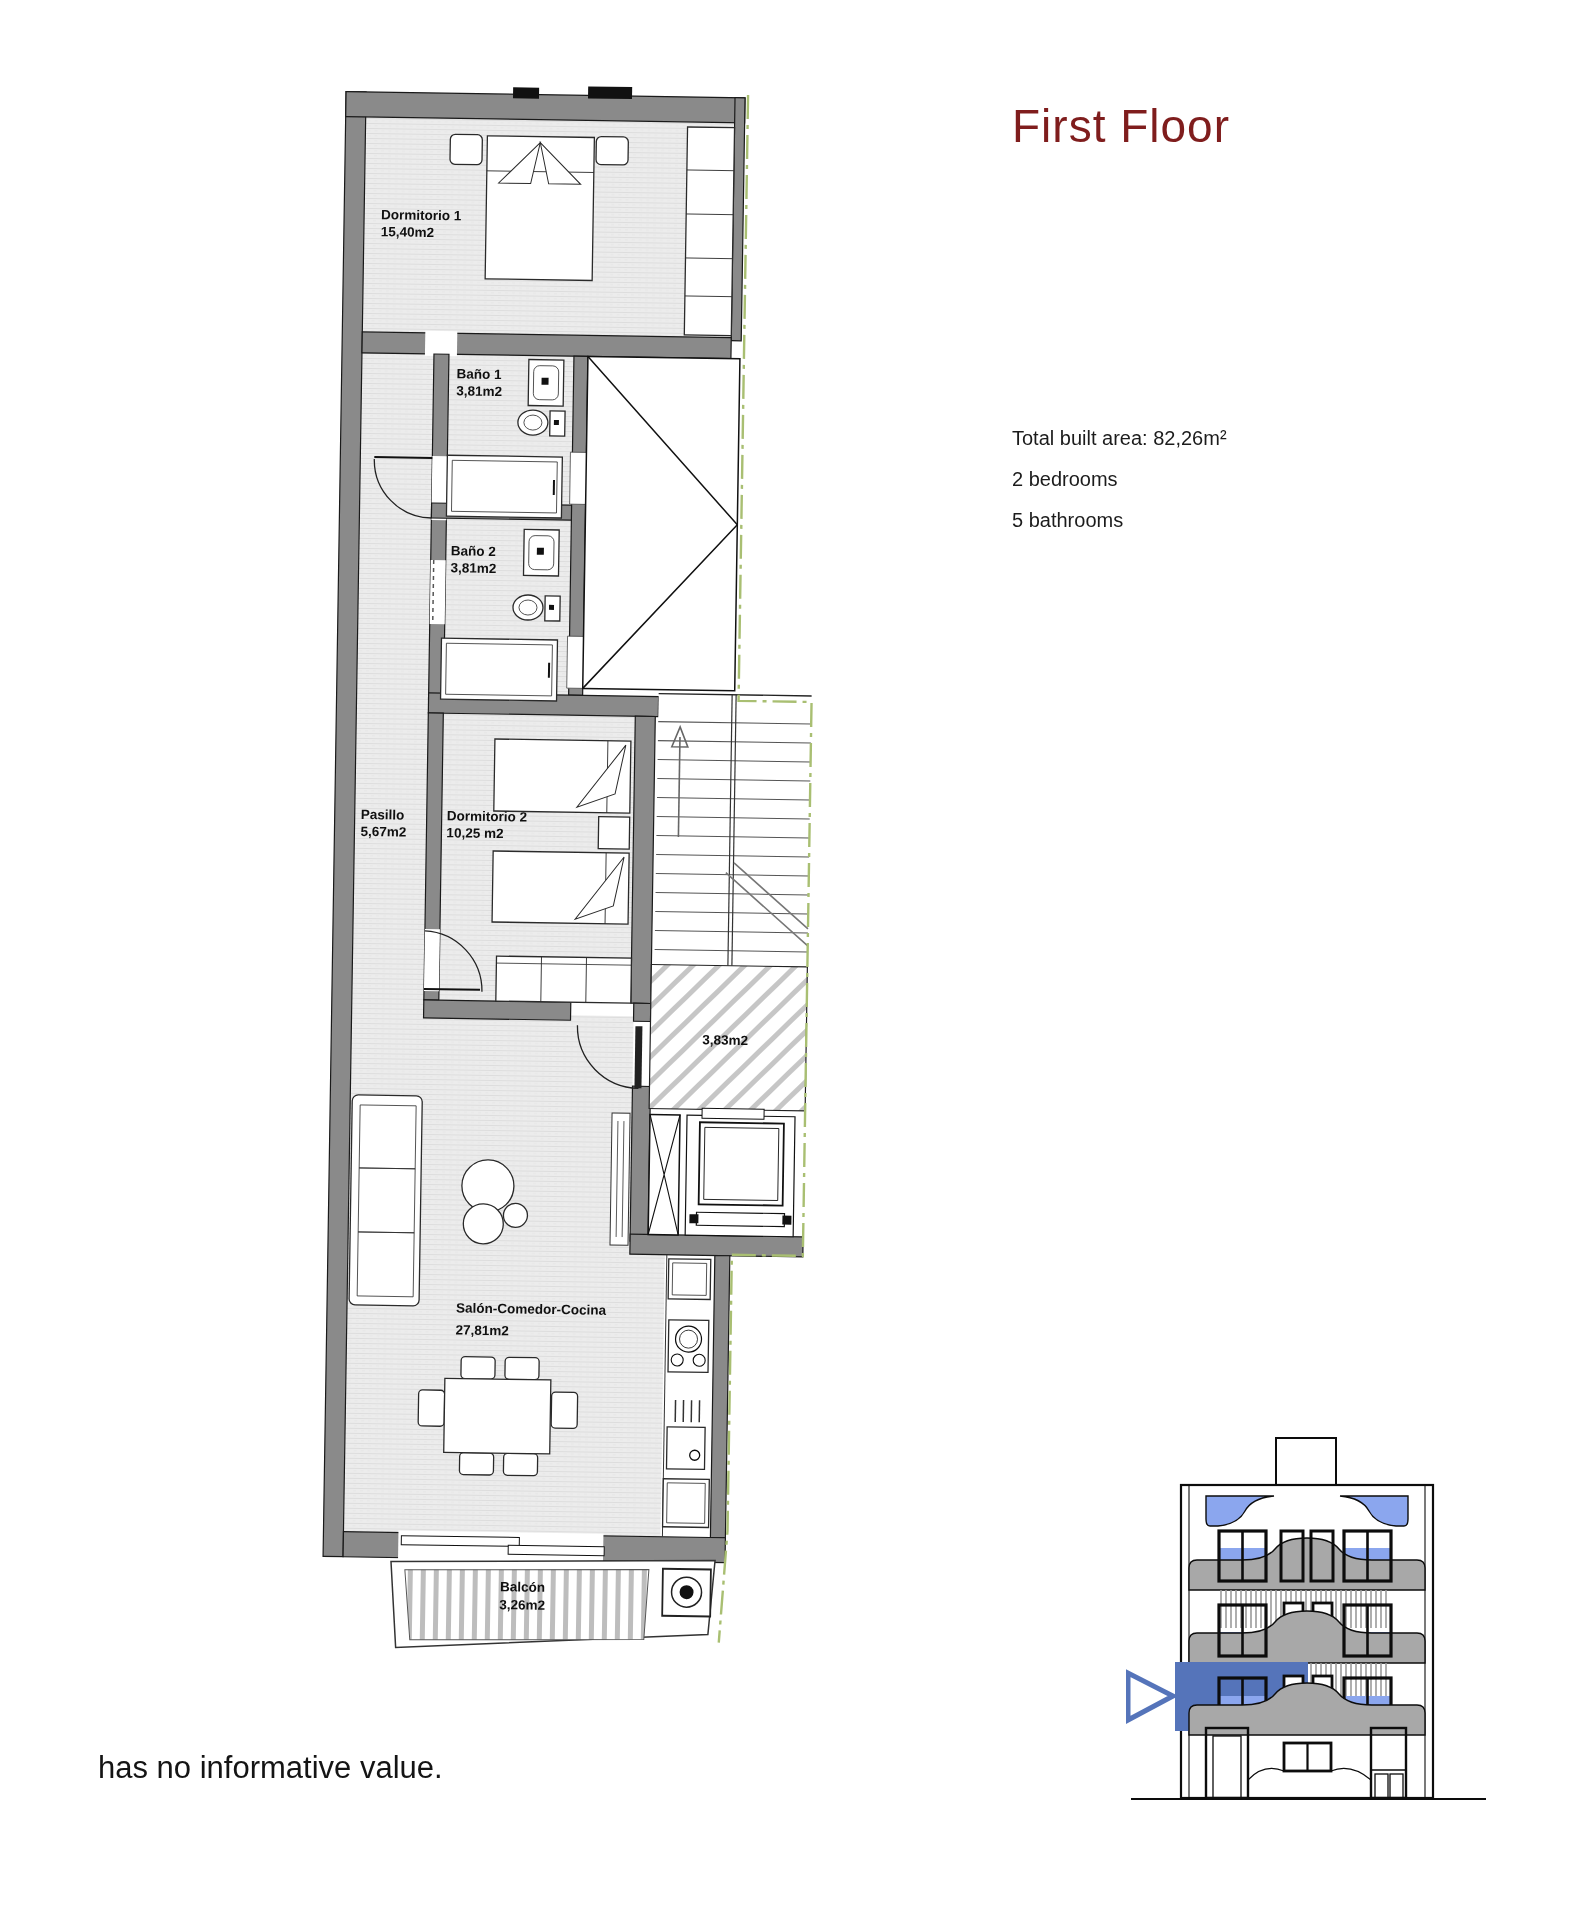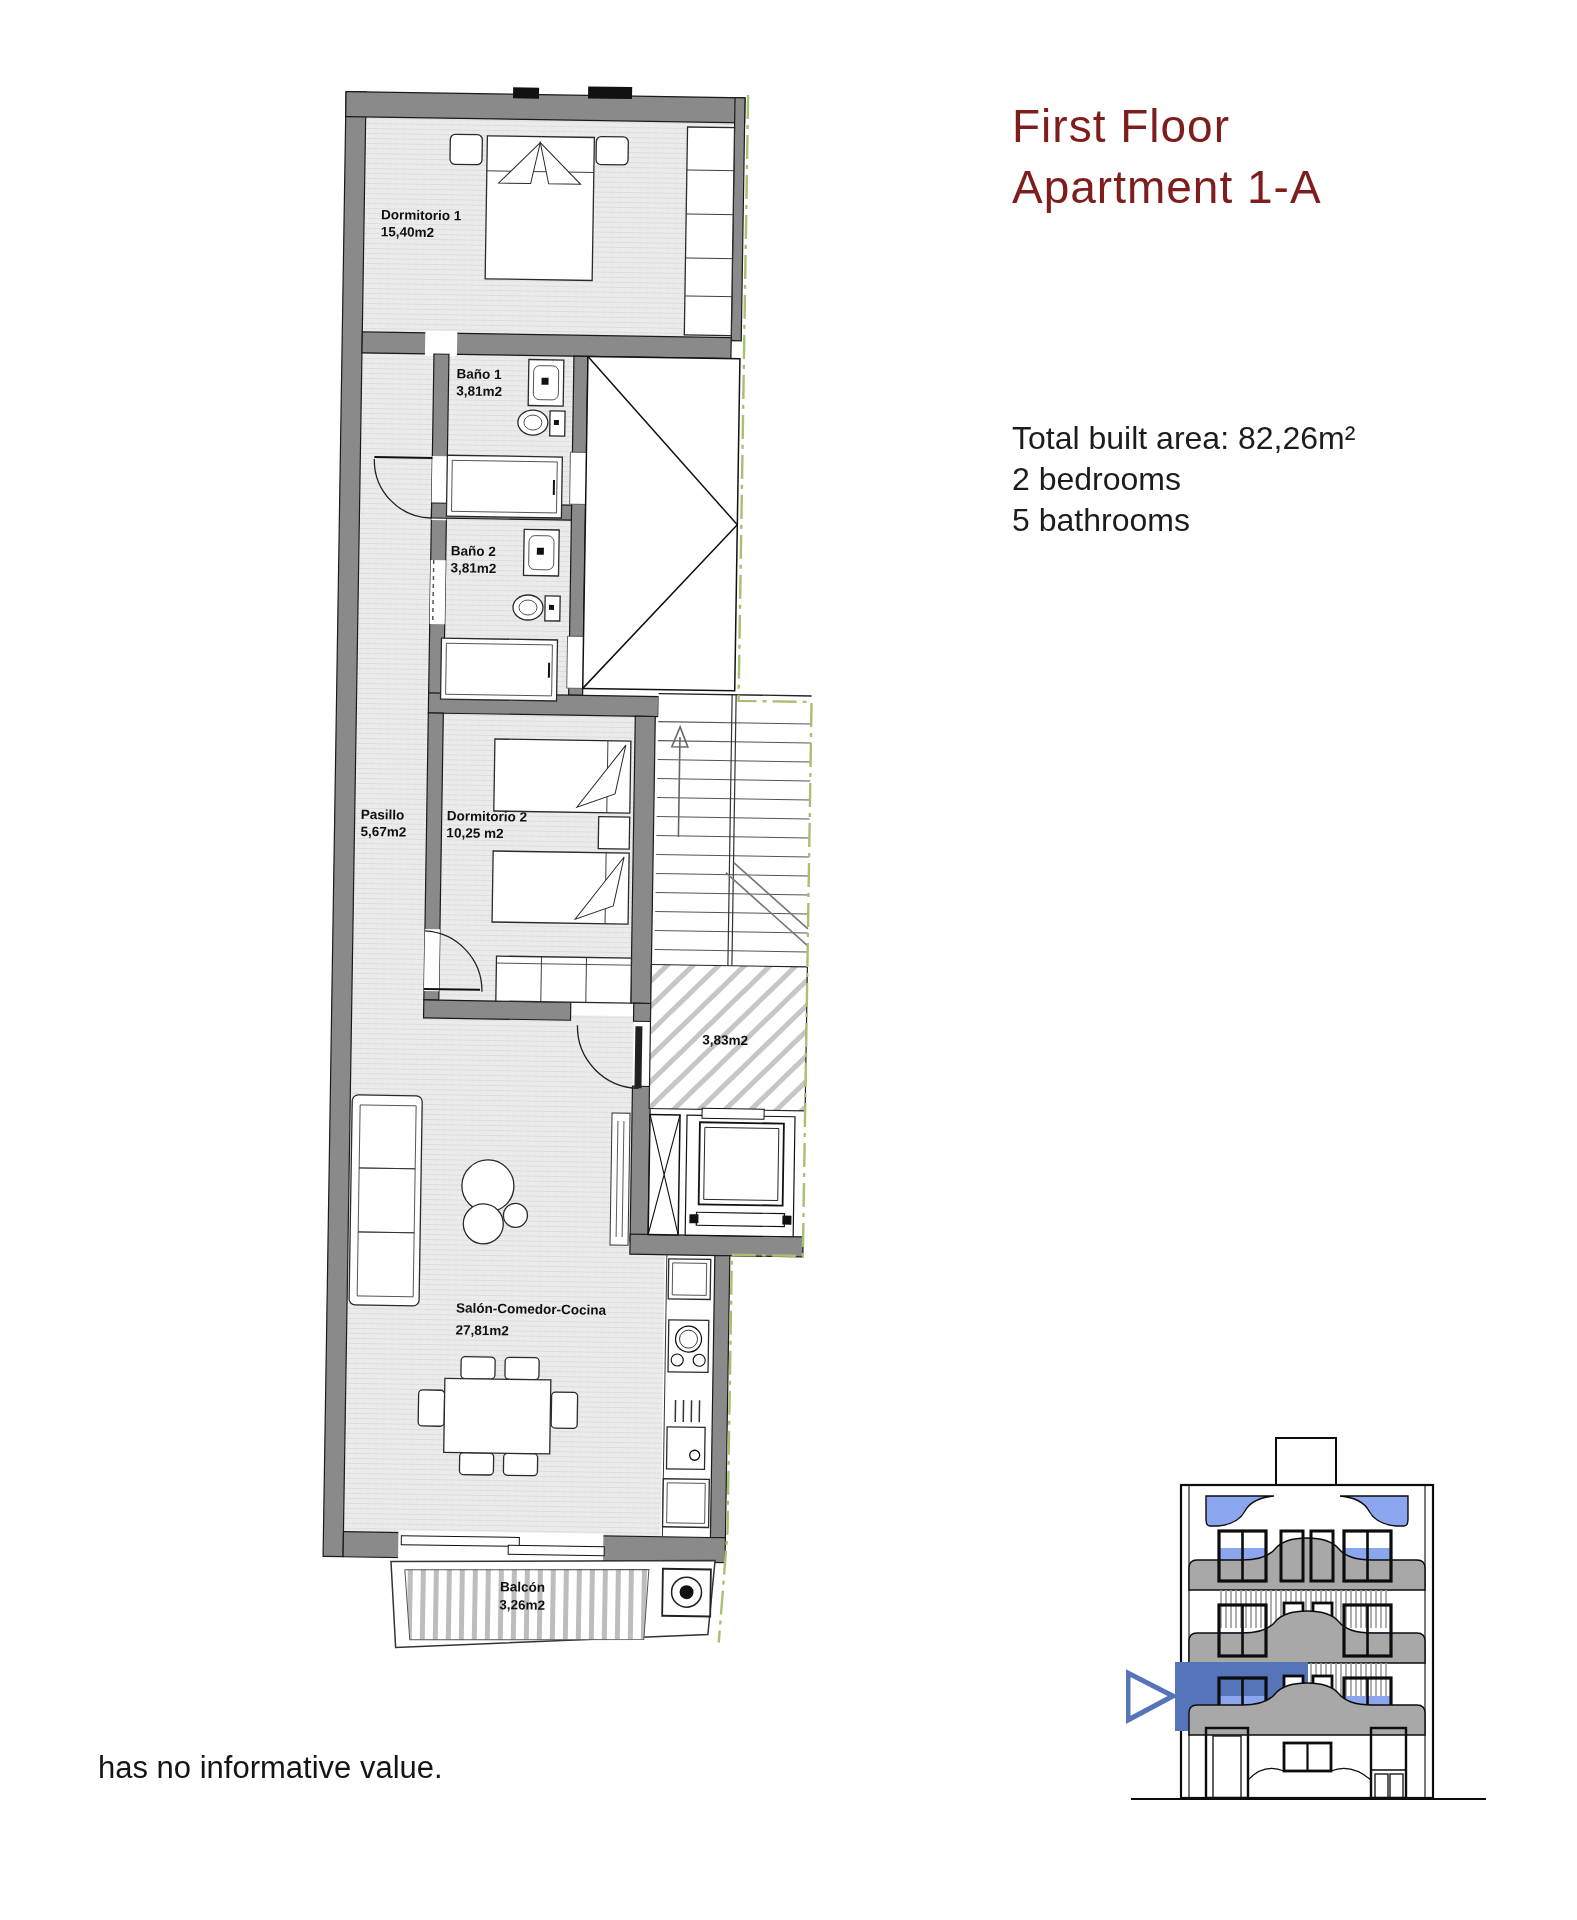--- a/index.html
+++ b/index.html
@@ -1,21 +1,21 @@
 <!DOCTYPE html>
 <html><head>
 <meta charset="utf-8">
 <style>
   html,body{margin:0;padding:0;}
   body{width:1577px;height:1920px;background:#ffffff;position:relative;overflow:hidden;
        font-family:"Liberation Sans",sans-serif;color:#1b1b1b;}
   .page{position:absolute;inset:0;}
   .title-block{position:absolute;left:1012px;top:96px;font-size:46px;line-height:61px;
        letter-spacing:1px;color:#7f1d1d;font-weight:400;}
-  .details-block{position:absolute;left:1012px;top:418px;font-size:32px;line-height:41px;color:#1c1c1c;}
+  .details-block{position:absolute;left:1012px;top:418px;font-size:20px;line-height:41px;color:#1c1c1c;}
   .disclaimer{position:absolute;left:98px;top:1746px;font-size:31px;line-height:43px;color:#141414;}
   .plan-wrap{position:absolute;left:288px;top:76px;width:560px;height:1600px;
        transform:rotate(0.9deg);transform-origin:20px 20px;}
   .elev-wrap{position:absolute;left:1126px;top:1418px;width:380px;height:420px;}
   svg{display:block;}
   .rl{font-family:"Liberation Sans",sans-serif;font-size:13.5px;font-weight:bold;fill:#101010;}
   .wall{fill:#8a8a8a;stroke:#1a1a1a;stroke-width:1.2;}
   .furn{fill:#ffffff;stroke:#2a2a2a;stroke-width:1.3;}
   .thin{fill:none;stroke:#2a2a2a;stroke-width:0.8;}
   .arc{fill:none;stroke:#222222;stroke-width:1.3;}
@@ -264,21 +264,20 @@
       <text class="rl" x="187" y="1234">Salón-Comedor-Cocina</text>
       <text class="rl" x="187" y="1256">27,81m2</text>
       <text class="rl" x="258" y="1512" text-anchor="middle">Balcón</text>
       <text class="rl" x="258" y="1530" text-anchor="middle">3,26m2</text>
     </g>
   </svg>
   </div>
 
   <div class="title-block">
     <div>First Floor</div>
-    <div>Apartment 1-A</div>
   </div>
 
   <div class="details-block">
     <div>Total built area: 82,26m²</div>
     <div>2 bedrooms</div>
     <div>5 bathrooms</div>
   </div>
 
   <div class="disclaimer">
     <div>has no informative value.</div>

